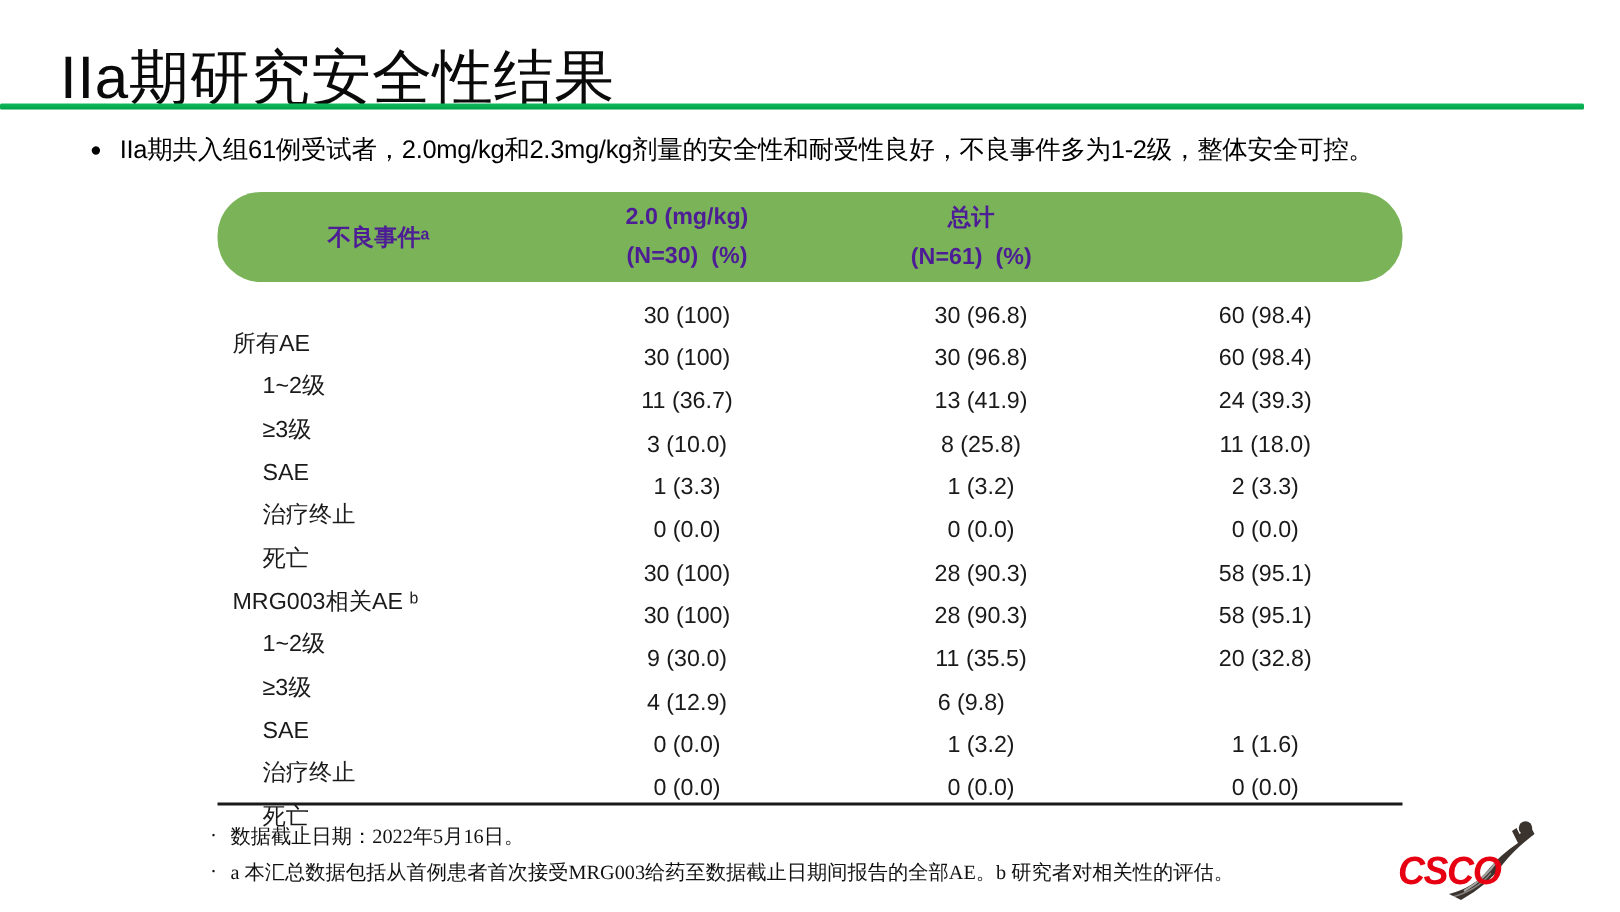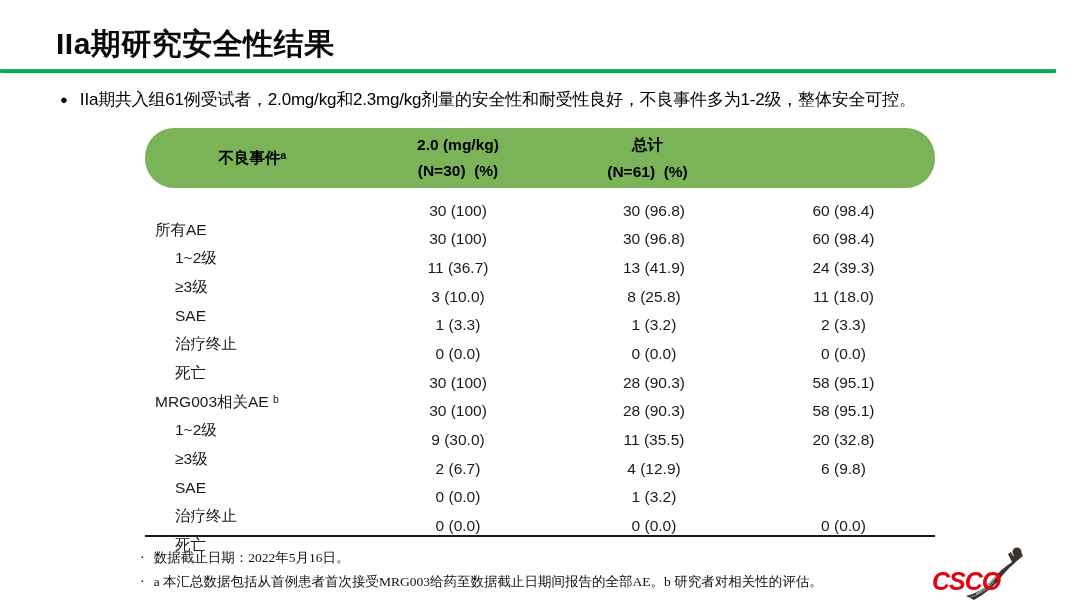--- a/index.html
+++ b/index.html
@@ -1,36 +1,36 @@
 <!DOCTYPE html>
 <html><head>
 <meta charset="utf-8">
 <style>
   * { margin:0; padding:0; box-sizing:border-box; }
   html,body { width:1080px; height:608px; background:#ffffff; overflow:hidden;
               font-family:"Liberation Sans","DejaVu Sans",sans-serif; }
   .slide { position:relative; width:1080px; height:608px; background:#fff; }
 
   
-  .page-title { position:absolute; left:56px; top:24px; font-size:30px; font-weight:bold;
+  .page-title { position:absolute; left:40px; top:24px; font-size:40px; font-weight:normal;
                 color:#0a0a0a; letter-spacing:0.5px; }
   .title-rule { position:absolute; left:0; top:69px; width:1056px; height:4px;
                 background:linear-gradient(to bottom,#12b95c,#00a24a); border-radius:1px; }
 
   
   .bullet-line { position:absolute; left:60px; top:89px; width:1005px;
                  display:flex; align-items:flex-start; }
   .bullet-dot { color:#000; font-size:13px; line-height:21px; margin-right:12px; }
   .bullet-text { color:#000000; font-size:17px; font-weight:normal; line-height:21px;
                  white-space:nowrap; letter-spacing:-0.2px; }
 
   
   .ae-table { position:absolute; left:145px; top:128px; width:790px;
               border-bottom:2px solid #1a1a1a; }
-  .thead { display:flex; height:60px; background:#7bb359; color:#000000;border-radius:29px; }
+  .thead { display:flex; height:60px; background:#7bb359; color:#4c1d95;border-radius:29px; }
   .th { display:flex; flex-direction:column; justify-content:space-evenly; align-items:center;
         font-weight:bold; font-size:15.5px; }
   .th div { white-space:pre; }
   .th.col-label { justify-content:center; }
   .col-label { width:215px; }
   .col-num   { width:196px; }
   .col-num.last { width:183px; }
   .tbody { padding-top:3px; }
   .trow { display:flex; height:28.7px; align-items:center; color:#1a1a1a; font-size:15.5px; }
   .td { line-height:1; }
@@ -131,28 +131,28 @@
           <div class="td col-num last">58 (95.1)</div>
         </div>
         <div class="trow">
           <div class="td col-label indent">≥3级</div>
           <div class="td col-num">9 (30.0)</div>
           <div class="td col-num">11 (35.5)</div>
           <div class="td col-num last">20 (32.8)</div>
         </div>
         <div class="trow">
           <div class="td col-label indent">SAE</div>
-          <div class="td col-num">2 (6.7)</div>
           <div class="td col-num">4 (12.9)</div>
           <div class="td col-num last">6 (9.8)</div>
         </div>
         <div class="trow">
           <div class="td col-label indent">治疗终止</div>
           <div class="td col-num">0 (0.0)</div>
           <div class="td col-num">1 (3.2)</div>
+          <div class="td col-num last">1 (1.6)</div>
         </div>
         <div class="trow">
           <div class="td col-label indent">死亡</div>
           <div class="td col-num">0 (0.0)</div>
           <div class="td col-num">0 (0.0)</div>
           <div class="td col-num last">0 (0.0)</div>
         </div>
       </div>
   </div>
 

